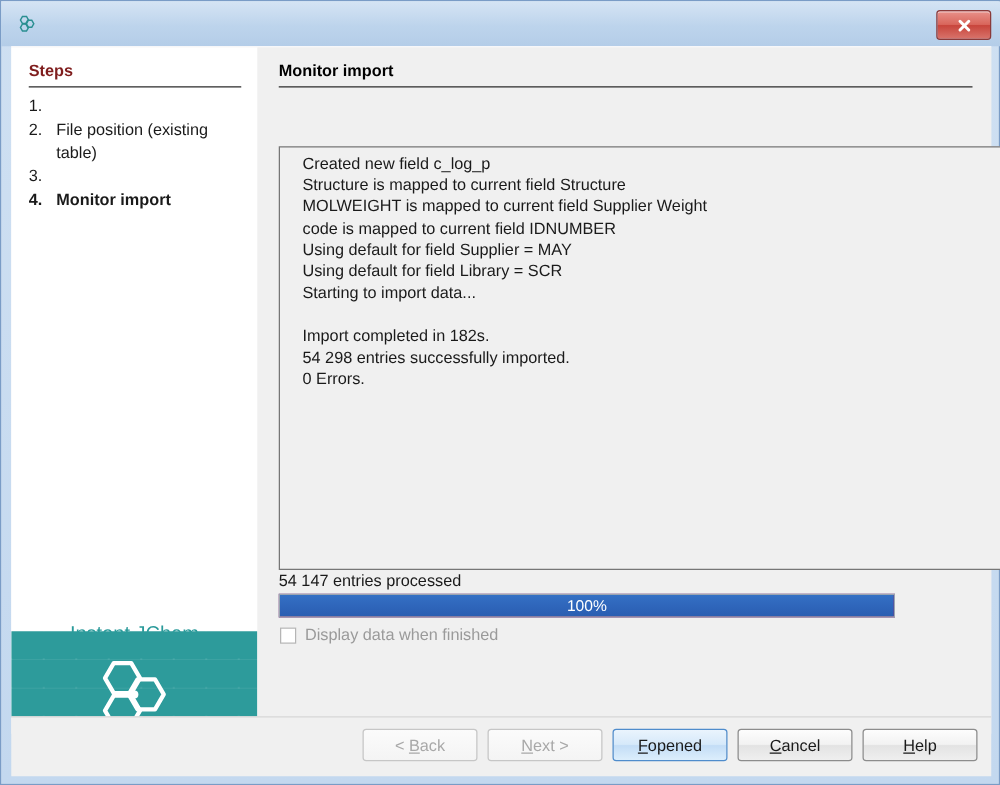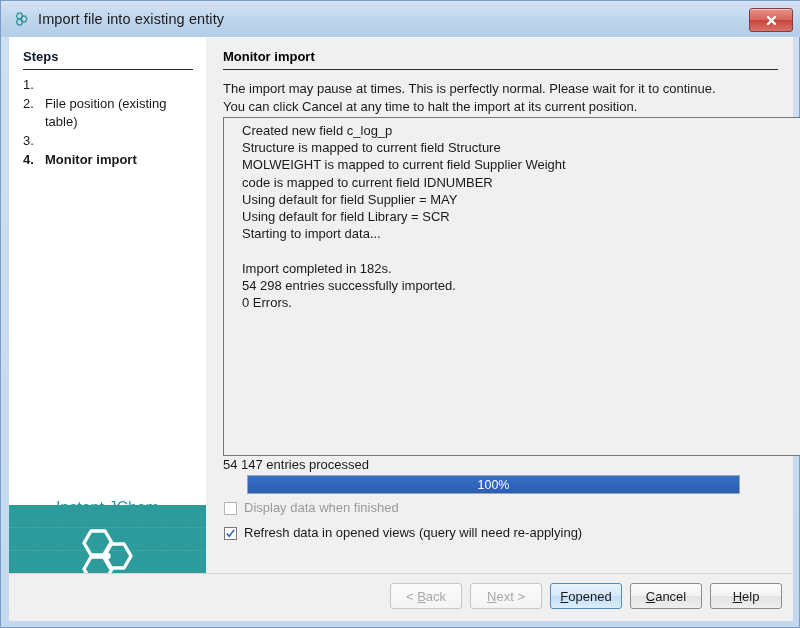--- a/index.html
+++ b/index.html
@@ -76,21 +76,21 @@
     width: 197px;
     height: 536px;
     background: #ffffff;
     overflow: hidden;
   }
   .steps-title {
     position: absolute;
     left: 14px; top: 11px;
     font-size: 13px;
     font-weight: bold;
-    color: #0f172a;
+    color: #7f1d1d;
   }
   .steps-rule {
     position: absolute;
     left: 14px; top: 31px;
     width: 170px; height: 0;
     border-top: 1px solid #2b2b2b;
   }
   .steps-list {
     position: absolute;
     left: 14px; top: 38px;
@@ -188,21 +188,20 @@
   }
   .progress {
     position: absolute;
     left: 17px; top: 437px;
     width: 493px;
     height: 19px;
     background: #701a75;
     border: 1px solid #9aa5b1;
     box-sizing: border-box;
     overflow: hidden;
-    margin-left: 24px;
   }
   .progress-fill {
     position: absolute;
     left: 0; top: 0;
     height: 100%;
     background: linear-gradient(180deg,#3470c4 0%, #2f66bb 50%, #2a5eb1 100%);
   }
   .progress-text {
     position: absolute;
     left: 0; top: 0;
@@ -241,21 +240,21 @@
     background: #f0f0f0;
     border-top: 1px solid #d6d6d6;
   }
   .btn-row {
     position: absolute;
     right: 11px; top: 9px;
     display: flex;
     gap: 8px;
   }
   .btn {
-    width: 72px;
+    width: 92px;
     height: 26px;
     box-sizing: border-box;
     border: 1px solid #8c8c8c;
     border-radius: 3px;
     background: linear-gradient(180deg,#fdfdfd 0%,#f2f2f2 48%,#e3e3e3 52%,#efefef 100%);
     font-size: 13px;
     color: #1a1a1a;
     display: flex;
     align-items: center;
     justify-content: center;
@@ -282,21 +281,20 @@
   <div class="titlebar">
     <span class="title-icon">
       <svg width="18" height="18" viewBox="0 0 18 18">
         <g fill="none" stroke="#2a8f91" stroke-width="1.2">
           <polygon points="6,3.2 9.2,3.2 10.8,6 9.2,8.8 6,8.8 4.4,6"></polygon>
           <polygon points="6,9.2 9.2,9.2 10.8,12 9.2,14.8 6,14.8 4.4,12"></polygon>
           <polygon points="10.2,6.2 13.4,6.2 15,9 13.4,11.8 10.2,11.8 8.6,9"></polygon>
         </g>
       </svg>
     </span>
-    <span class="title-text">Import file into existing entity</span>
     <div class="close-btn">
       <svg width="13" height="13" viewBox="0 0 13 13">
         <path d="M3 3 L10 10 M10 3 L3 10" stroke="#ffffff" stroke-width="2.4" stroke-linecap="round"></path>
       </svg>
     </div>
   </div>
 
   <div class="content">
 
     <div class="steps-panel">
@@ -332,24 +330,20 @@
             <circle cx="30.5" cy="29" r="3.2" fill="#ffffff"></circle>
           </svg>
         </span>
       </div>
     </div>
 
     <div class="main-panel">
       <div class="main-title">Monitor import</div>
       <div class="main-rule"></div>
 
-      <div class="intro">
-        <div>The import may pause at times. This is perfectly normal. Please wait for it to continue.</div>
-        <div>You can click Cancel at any time to halt the import at its current position.</div>
-      </div>
 
       <div class="log-area">Created new field c_log_p
 Structure is mapped to current field Structure
 MOLWEIGHT is mapped to current field Supplier Weight
 code is mapped to current field IDNUMBER
 Using default for field Supplier = MAY
 Using default for field Library = SCR
 Starting to import data...
 
 Import completed in 182s.
@@ -361,28 +355,20 @@
       <div class="progress">
         <div class="progress-fill" id="progress-fill" style="width: 100%;"></div>
         <div class="progress-text">100%</div>
       </div>
 
       <div class="chk-row disabled">
         <span class="chk-box"></span>
         <span>Display data when finished</span>
       </div>
 
-      <div class="chk-row enabled">
-        <span class="chk-box">
-          <svg width="11" height="11" viewBox="0 0 11 11">
-            <path d="M1.8 5.4 L4.2 8.2 L9.2 1.9" stroke="#2b5fa8" stroke-width="1.5" fill="none"></path>
-          </svg>
-        </span>
-        <span>Refresh data in opened views (query will need re-applying)</span>
-      </div>
     </div>
   </div>
 
   <div class="footer">
     <div class="btn-row">
       <div class="btn disabled">
         <span><span>&lt; </span><span class="mn">B</span><span>ack</span></span>
       </div>
       <div class="btn disabled">
         <span><span></span><span class="mn">N</span><span>ext &gt;</span></span>

